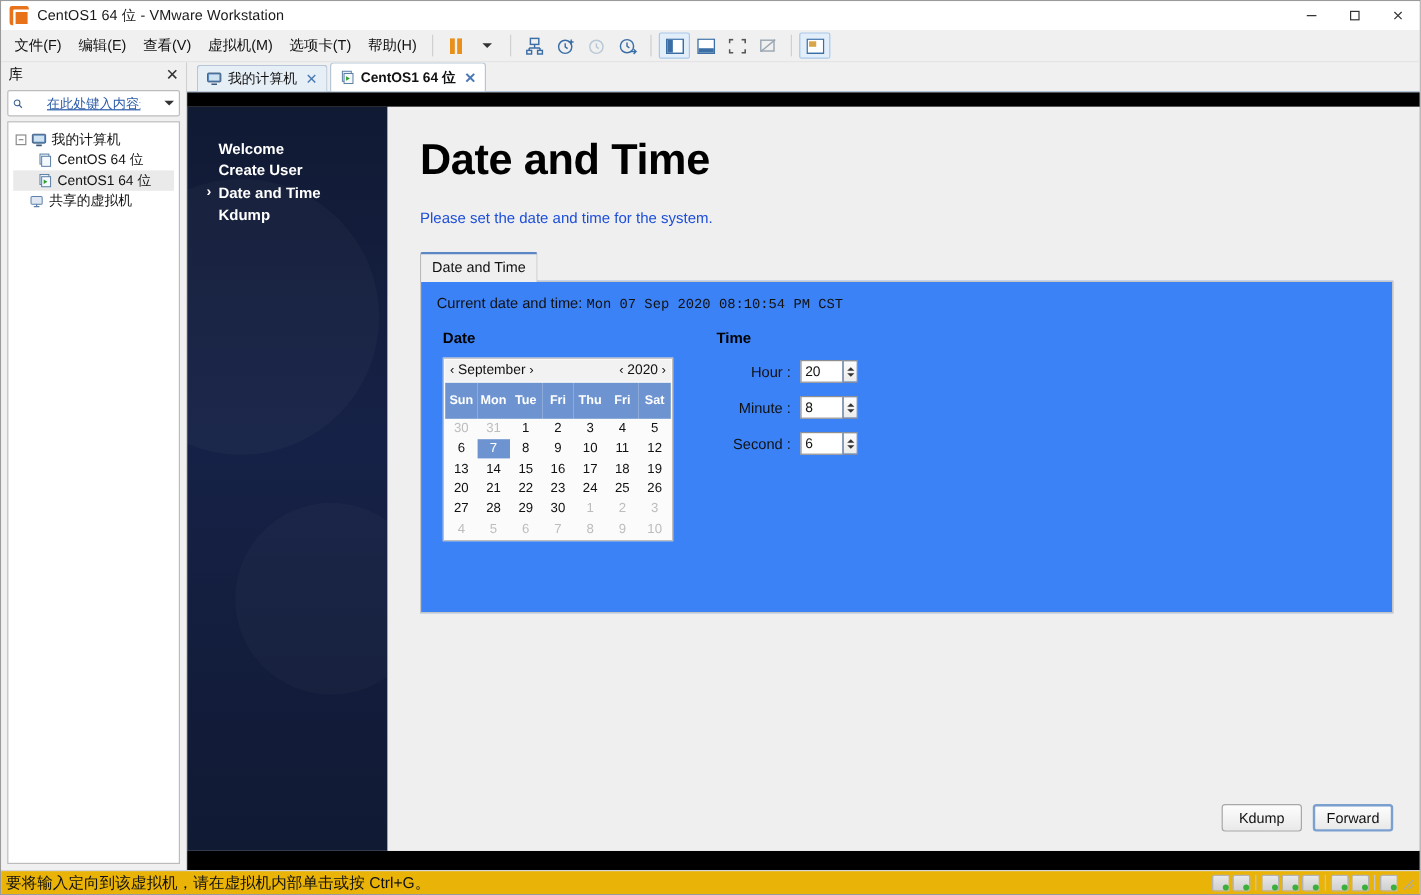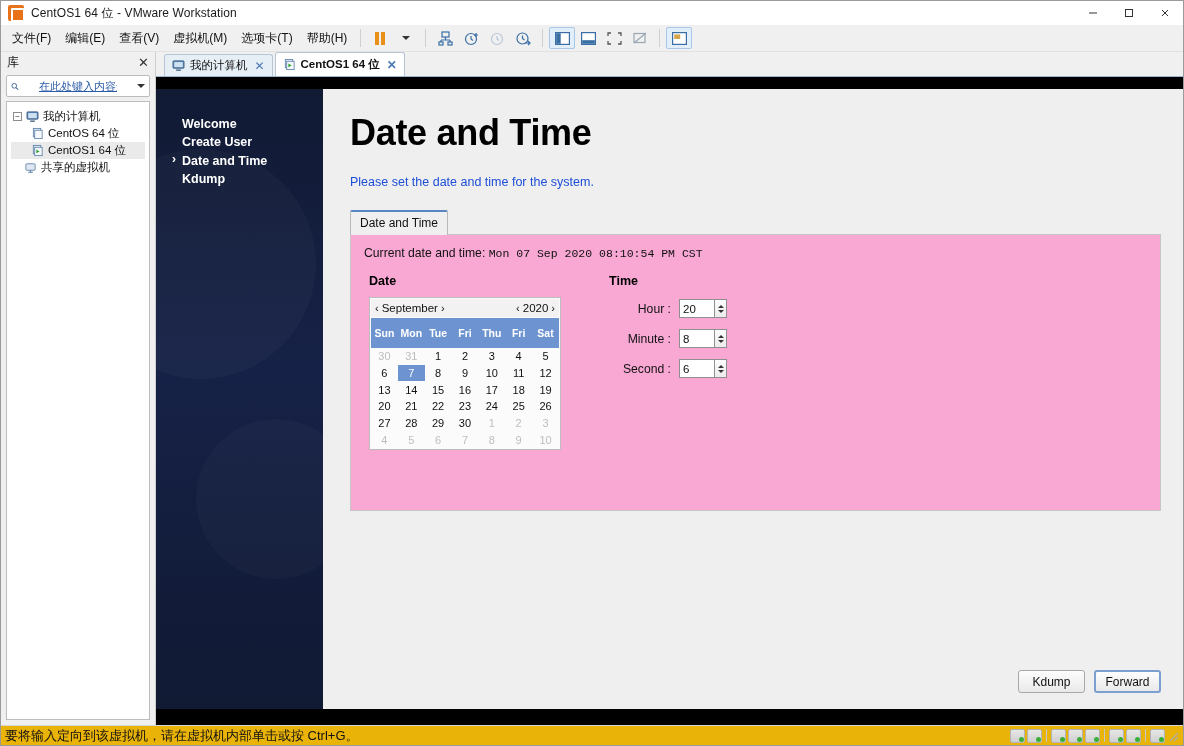--- a/index.html
+++ b/index.html
@@ -195,41 +195,41 @@
     font-size: 12px; color: #111;
     padding: 4px 9px 5px 9px;
     border: 1px solid #b9b9b9;
     border-bottom: none;
     border-top: 2px solid #5a87c4;
     background: #efefef;
     border-radius: 2px 2px 0 0;
   }
   .tg-panel {
     border: 1px solid #c6c6c6;
-    background: #f9a8d4;
+    background: #3b82f6;
     margin-top: -1px;
     padding: 11px 13px 14px 13px;
     height: 277px;
   }
   .cur-line { font-size: 12.2px; color: #111; }
   .cur-line .mono {
     font-family: "Liberation Mono", "DejaVu Sans Mono", monospace;
     font-size: 11.5px;
   }
   .chk-row { display: flex; align-items: center; gap: 7px; margin-top: 7px; }
   .chkbox {
     width: 11px; height: 11px; border: 1px solid #8a8a8a; background: #fdfdfd;
     border-radius: 1px; flex:0 0 11px;
   }
   .chk-row span { font-size: 12.2px; color: #111; }
   .manual { font-size: 12.2px; color: #111; margin-top: 20px; padding-left: 5px; }
 
   .dt-row { display: flex; margin-top: 14px; padding-left: 5px; }
   .col-date { width: 215px; }
-  .col-time { margin-left: 25px; }
+  .col-time { margin-left: 13px; }
   .col-h { font-size: 12.5px; font-weight: bold; color: #000; }
 
   
   .cal {
     margin-top: 9px; width: 192px;
     border: 1px solid #bdbdbd; background: #fbfbfb;
     padding: 1px;
   }
   .cal-head {
     display: flex; align-items: center; justify-content: space-between;

